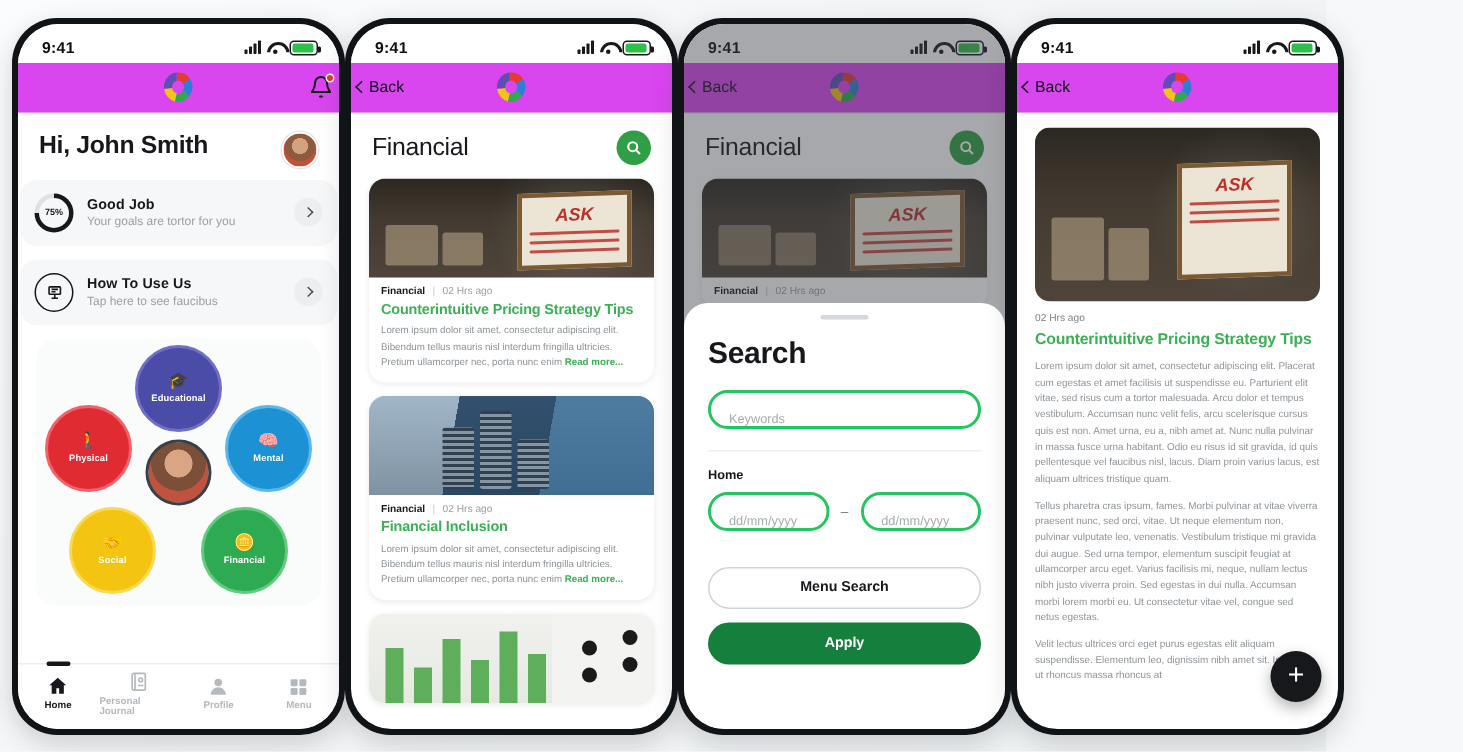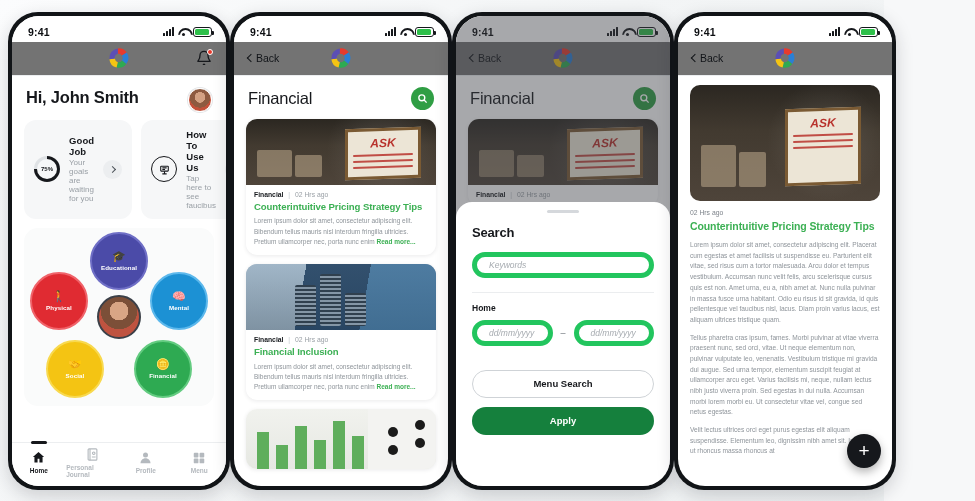--- a/index.html
+++ b/index.html
@@ -60,22 +60,22 @@
     background:#16181c; border-radius:50%;
   }
   .batt { width: 19px; height: 10px; border: 1.3px solid #16181c; border-radius: 3px; position: relative; padding: 1px; }
   .batt:after { content:""; position:absolute; right:-3px; top:3px; width:2px; height:4px; background:#16181c; border-radius:0 1px 1px 0; }
   .batt span { display:block; height:100%; width:92%; background:#2ec04a; border-radius:1.5px; }
 
   
   .appbar {
     height: 34px;
     display: flex; align-items: center; justify-content: space-between;
-    padding: 0 14px;
-    background: #737373;
+    padding: 0 4px;
+    background: #d946ef;
     border-bottom: 1px solid #eceef0;
   }
   .appbar .side { width: 46px; display:flex; align-items:center; }
   .appbar .side.right { justify-content: flex-end; }
   .back { display:flex; align-items:center; gap:2px; font-size: 10.5px; color:#111418; font-weight:500; cursor:pointer; }
   .back .chev { width:6px;height:6px;border-left:1.6px solid #111418;border-bottom:1.6px solid #111418;transform:rotate(45deg); }
 
   
   .logo { width: 24px; height: 24px; position: relative; }
 
@@ -88,21 +88,21 @@
     padding: 12px 14px 8px 14px;
   }
   .greet h1 { font-size: 16.5px; font-weight: 600; color: #16181c; letter-spacing: -.2px; }
   .avatar {
     width: 24px; height: 24px; border-radius: 50%;
     background: radial-gradient(circle at 50% 38%, #d4a183 0 30%, #8e5a40 31% 58%, #c3513a 59% 100%);
     border: 1.5px solid #fff; box-shadow: 0 0 0 1px #e4e6e8;
   }
 
   
-  .card-list { padding: 0 12px; display: flex; flex-direction: row; gap: 9px; }
+  .card-list { padding: 0 1px; display: flex; flex-direction: column; gap: 9px; }
   .info-card {
     background: #f6f7f8; border-radius: 12px;
     display: flex; align-items: center; gap: 9px;
     padding: 9px 10px;
     cursor: pointer;
   }
   .ring {
     width: 26px; height: 26px; border-radius: 50%; flex: 0 0 auto;
     background: conic-gradient(#16181c 0 75%, #dfe2e5 75% 100%);
     display: flex; align-items: center; justify-content: center;
@@ -200,25 +200,25 @@
   .ph-chart .calc { position:absolute; right:0; top:0; width:36%; height:100%; background:#f3f3f1; }
   .ph-chart .key { position:absolute; width:10px;height:10px;border-radius:50%;background:#1b1b1b;}
 
   
   .dim { position:absolute; inset:0; background:rgba(60,63,68,.45); }
   .sheet {
     position:absolute; left:0; right:0; bottom:0; height: 284px;
     background:#fff; border-radius:16px 16px 0 0; padding: 8px 16px 0 16px;
   }
   .grabber { width:32px;height:3px;border-radius:3px;background:#d5d8dc;margin:0 auto 12px auto; }
-  .sheet h3 { font-size: 13px; font-weight:bold; color:#16181c; margin-bottom:12px; letter-spacing:-.2px;}
+  .sheet h3 { font-size: 20px; font-weight:bold; color:#16181c; margin-bottom:12px; letter-spacing:-.2px;}
   .pill-input {
-    height: 26px; border:5px solid #22c55e; border-radius:14px;
-    display:flex; align-items:center; padding:0 12px;
-    font-size: 8.5px; color:#a6abb0;font-style:italic;
+    height: 26px; border:2px solid #22c55e; border-radius:14px;
+    display:flex; align-items:flex-end; padding:0 12px;
+    font-size: 8.5px; color:#a6abb0;
   }
   .divider { height:1px; background:#ebedef; margin:14px 0 10px 0;}
   .sheet .lab { font-size:8.5px; font-weight:bold; color:#16181c; margin-bottom:7px;}
   .date-row { display:flex; align-items:center; gap:8px; }
   .date-row .pill-input { flex:1; }
   .dash { color:#6f757b; font-size:9px; }
   .btn {
     height: 28px; border-radius:16px; display:flex; align-items:center; justify-content:center;
     font-size:9.5px; font-weight:bold; cursor:pointer;
   }
@@ -290,21 +290,21 @@
         <div class="avatar"></div>
       </div>
 
       <div class="card-list">
         <div class="info-card">
           <div class="ring">
             <span>75%</span>
           </div>
           <div class="info-txt">
             <div class="t">Good Job</div>
-            <div class="s">Your goals are waiting for you</div>
+            <div class="s">Your goals are tortor for you</div>
           </div>
           <div class="arrow-btn">
               <i></i>
             </div>
         </div>
 
         <div class="info-card">
           <div class="badge-icon">
             <svg viewBox="0 0 24 24" width="13" height="13" fill="none" stroke="#16181c" stroke-width="2">
               <rect x="5" y="6" width="14" height="9" rx="1"></rect>

